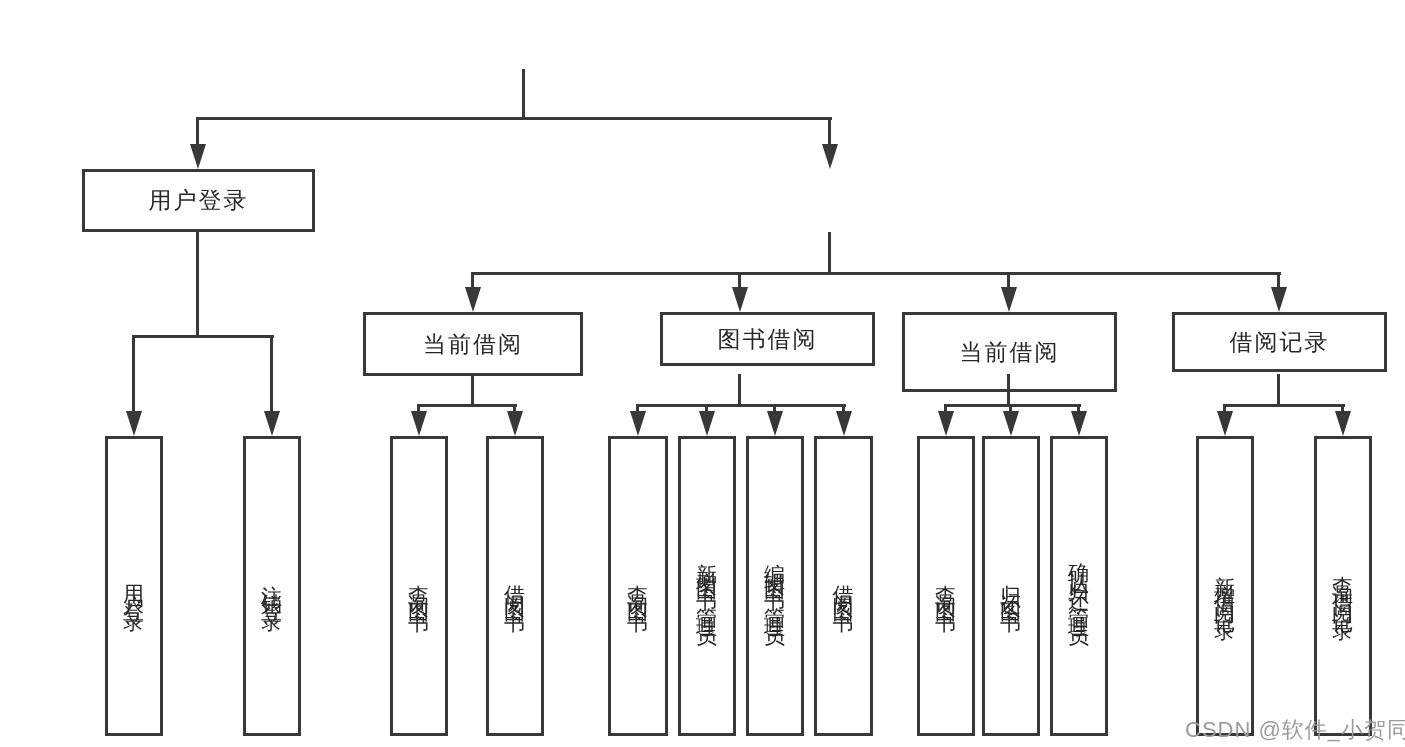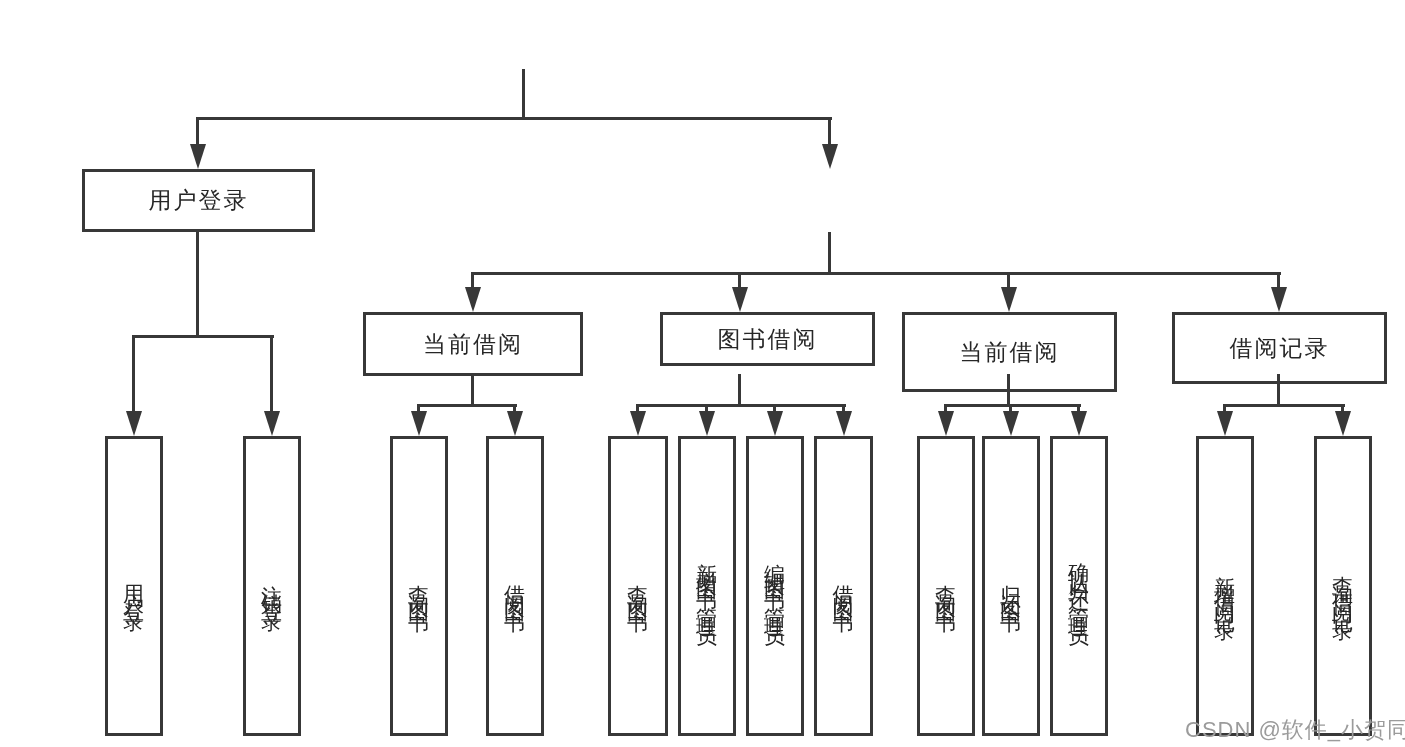--- a/index.html
+++ b/index.html
@@ -77,21 +77,21 @@
 
   <div class="box" style="left:363px;top:312px;width:220px;height:64px">
     <span class="lbl">当前借阅</span>
   </div>
   <div class="box" style="left:660px;top:312px;width:215px;height:54px">
     <span class="lbl">图书借阅</span>
   </div>
   <div class="box" style="left:902px;top:312px;width:215px;height:80px">
     <span class="lbl">当前借阅</span>
   </div>
-  <div class="box" style="left:1172px;top:312px;width:215px;height:72px">
+  <div class="box" style="left:1172px;top:312px;width:215px;height:60px">
     <span class="lbl">借阅记录</span>
   </div>
 
   <div class="leaf" style="left:105px;width:58px">
       <span class="vlbl">用户登录</span>
     </div>
   <div class="leaf" style="left:243px;width:58px">
       <span class="vlbl">注销登录</span>
     </div>
 

